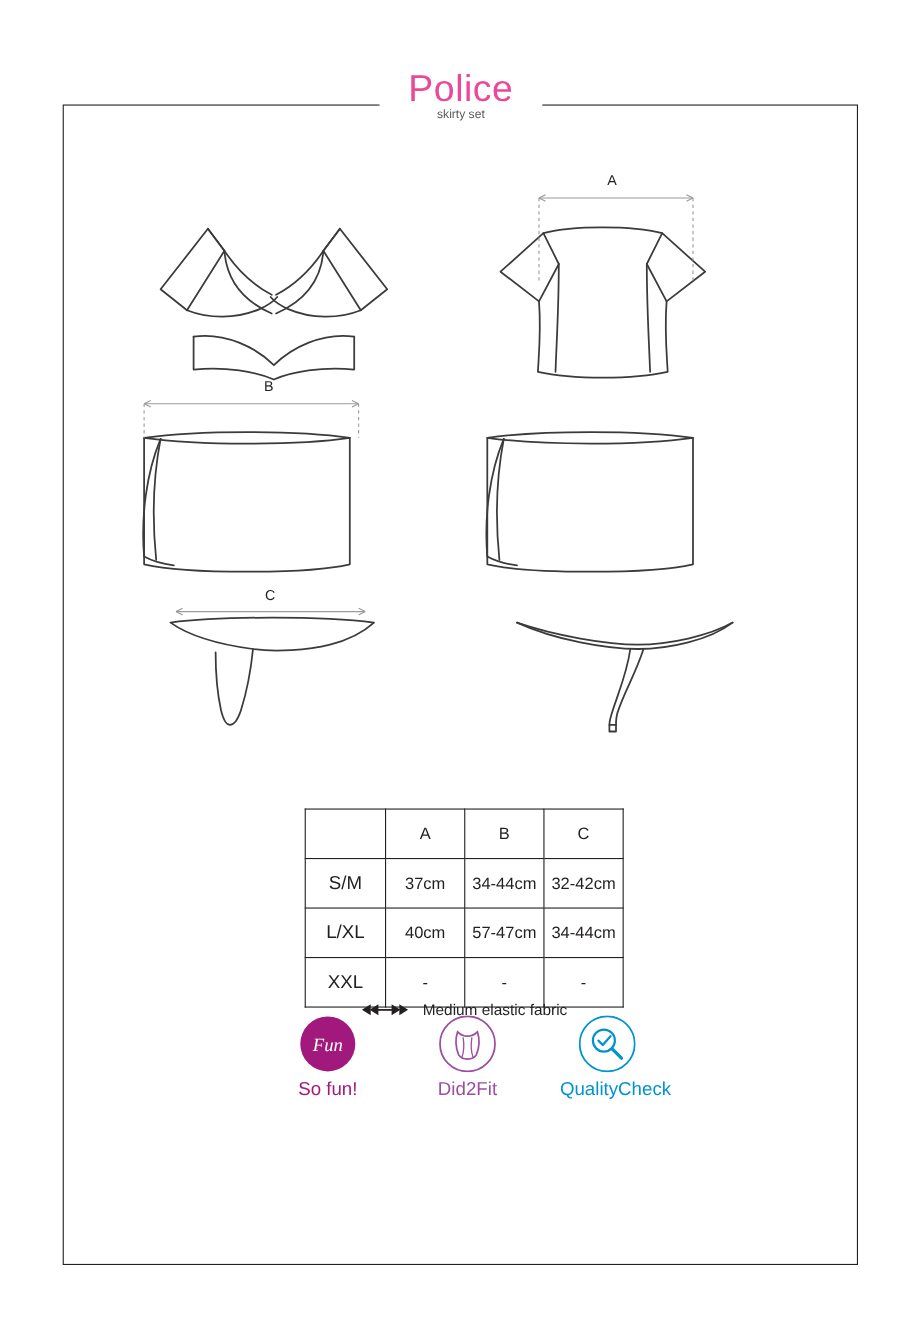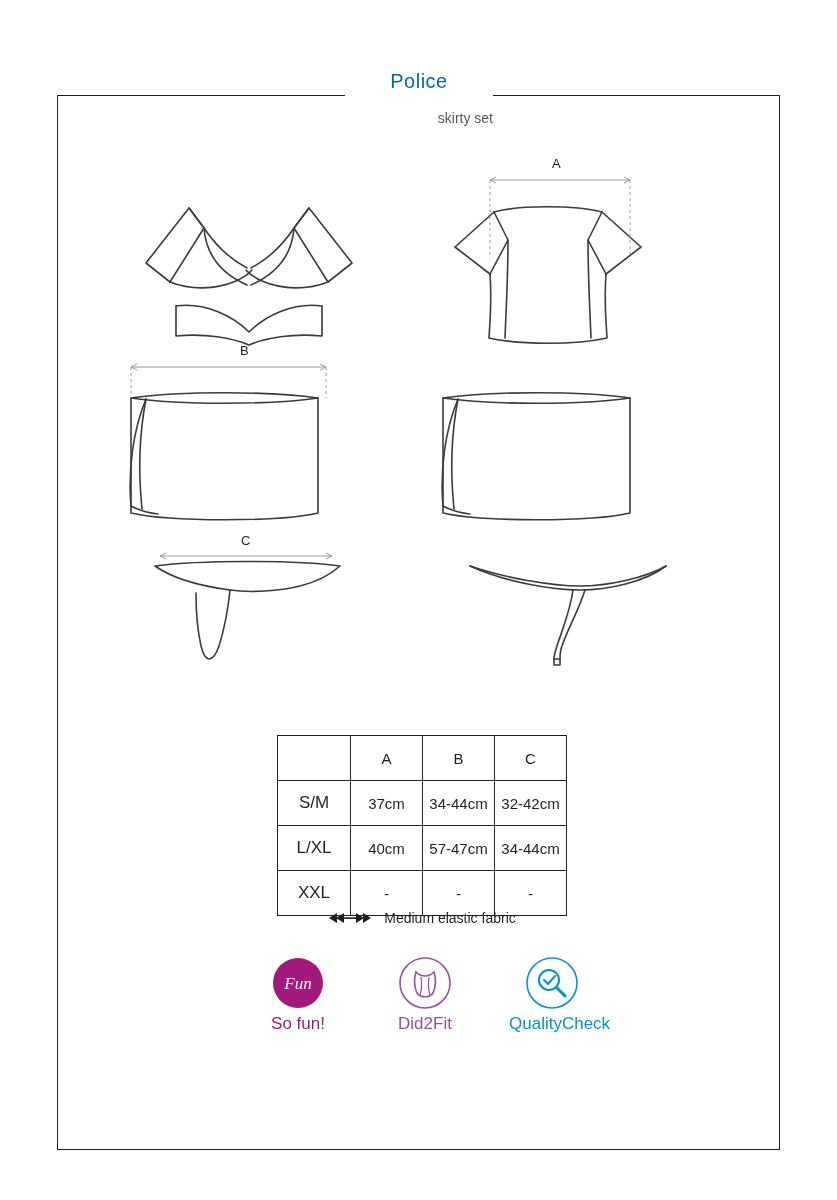--- a/index.html
+++ b/index.html
@@ -32,32 +32,31 @@
     position: absolute;
     left: 345px;
     top: 66px;
     width: 148px;
     height: 58px;
     background: #ffffff;
     text-align: center;
     z-index: 5;
   }
   .title {
-    font-size: 20px;
+    font-size: 34px;
     font-weight: normal;
     letter-spacing: 0.5px;
     line-height: 30px;
-    color: #0369a1;
+    color: #ec4899;
   }
   .subtitle {
-    font-size: 14px;
+    font-size: 11px;
     color: #58595b;
     line-height: 14px;
-    margin-top: 15px;
-    text-align: right;
+    margin-top: 1px;
   }
 
   .art {
     position: absolute;
     left: 0;
     top: 0;
     width: 837px;
     height: 1200px;
     pointer-events: none;
   }
@@ -106,21 +105,21 @@
   .fabric-note .arrow-ico {
     display: inline-block;
     width: 48px;
     height: 14px;
   }
 
   
   .badges {
     position: absolute;
     left: 255px;
-    top: 957px;
+    top: 923px;
     width: 340px;
     display: flex;
     justify-content: space-between;
     align-items: flex-start;
   }
   .badge {
     width: 86px;
     text-align: center;
   }
   .badge .icon {

